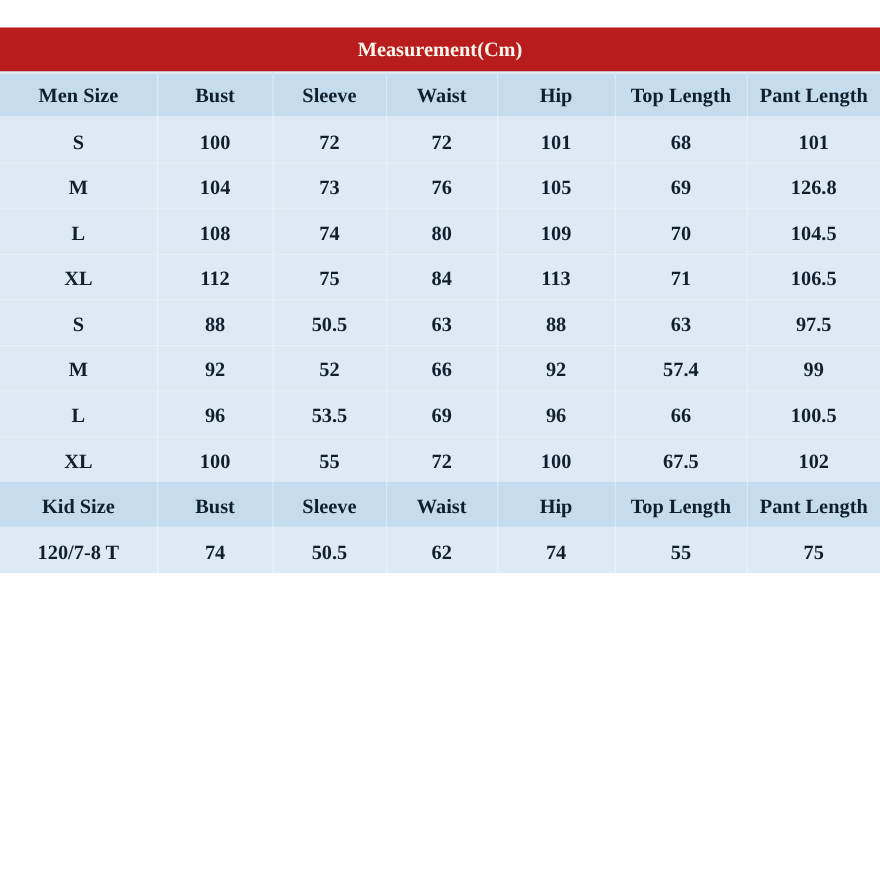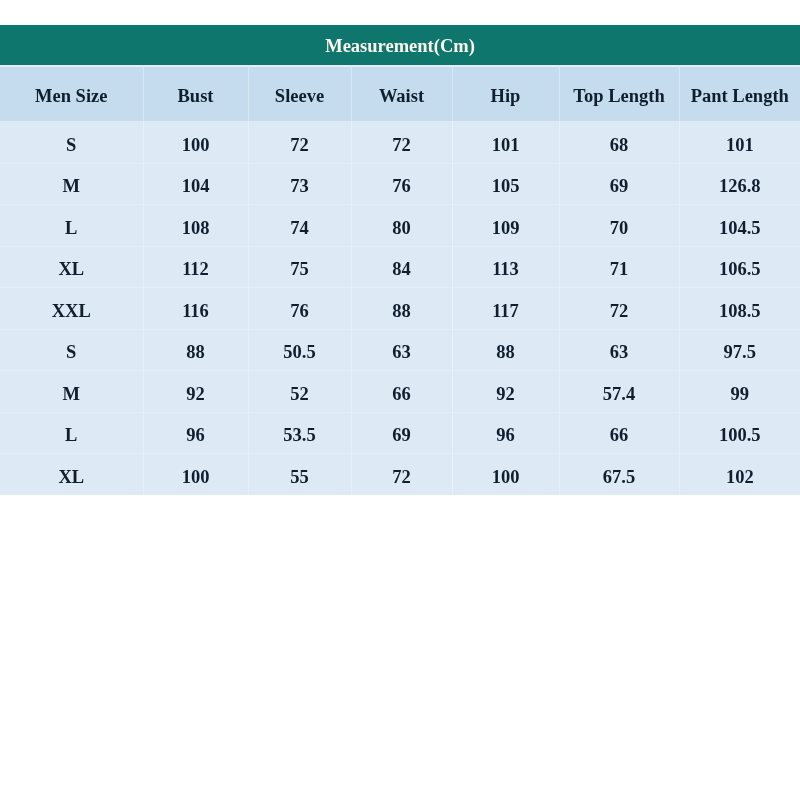--- a/index.html
+++ b/index.html
@@ -4,24 +4,24 @@
 <title>Measurement(Cm) Size Chart</title>
 <style>
   html,body{margin:0;padding:0;}
   body{width:800px;height:800px;background:#ffffff;overflow:hidden;
        font-family:"Liberation Serif","DejaVu Serif",serif;}
   #sheet{position:absolute;left:0;top:25px;width:800px;}
   table{border-collapse:collapse;width:800px;table-layout:fixed;}
   td{padding:0;margin:0;text-align:center;vertical-align:middle;
      font-weight:bold;color:#101f2e;font-size:18.5px;line-height:1;}
   td>span{display:inline-block;position:relative;top:3px;}
-  tr.title-row td{height:40px;background:#0f766e;color:#fdf6ec;}
+  tr.title-row td{height:40px;background:#b91c1c;color:#fdf6ec;}
   tr.title-row+tr.hdr td{box-shadow:inset 0 2px 0 #e4ecf4;}
   tr.title-row td>span{top:1px;}
-  tr.hdr td{height:56px;background:#c4dced;}
+  tr.hdr td{height:41px;background:#c4dced;}
   tr.data td{height:41.5px;background:#dde9f4;}
   td.vline{border-right:1px solid rgba(255,255,255,0.34);}
   tr.data+tr.data td{box-shadow:inset 0 1px 0 rgba(255,255,255,0.22);}
 </style>
 </head>
 <body>
 
 <div id="sheet">
 <table>
 <colgroup>
@@ -76,29 +76,20 @@
   <tr class="data">
     <td class="vline"><span>XL</span></td>
     <td class="vline"><span>112</span></td>
     <td class="vline"><span>75</span></td>
     <td class="vline"><span>84</span></td>
     <td class="vline"><span>113</span></td>
     <td class="vline"><span>71</span></td>
     <td><span>106.5</span></td>
   </tr>
   <tr class="data">
-    <td class="vline"><span>XXL</span></td>
-    <td class="vline"><span>116</span></td>
-    <td class="vline"><span>76</span></td>
-    <td class="vline"><span>88</span></td>
-    <td class="vline"><span>117</span></td>
-    <td class="vline"><span>72</span></td>
-    <td><span>108.5</span></td>
-  </tr>
-  <tr class="data">
     <td class="vline"><span>S</span></td>
     <td class="vline"><span>88</span></td>
     <td class="vline"><span>50.5</span></td>
     <td class="vline"><span>63</span></td>
     <td class="vline"><span>88</span></td>
     <td class="vline"><span>63</span></td>
     <td><span>97.5</span></td>
   </tr>
   <tr class="data">
     <td class="vline"><span>M</span></td>
@@ -120,15 +111,33 @@
   </tr>
   <tr class="data">
     <td class="vline"><span>XL</span></td>
     <td class="vline"><span>100</span></td>
     <td class="vline"><span>55</span></td>
     <td class="vline"><span>72</span></td>
     <td class="vline"><span>100</span></td>
     <td class="vline"><span>67.5</span></td>
     <td><span>102</span></td>
   </tr>
+  <tr class="hdr">
+    <td class="vline"><span>Kid Size</span></td>
+    <td class="vline"><span>Bust</span></td>
+    <td class="vline"><span>Sleeve</span></td>
+    <td class="vline"><span>Waist</span></td>
+    <td class="vline"><span>Hip</span></td>
+    <td class="vline"><span>Top Length</span></td>
+    <td><span>Pant Length</span></td>
+  </tr>
+  <tr class="data">
+    <td class="vline"><span>120/7-8 T</span></td>
+    <td class="vline"><span>74</span></td>
+    <td class="vline"><span>50.5</span></td>
+    <td class="vline"><span>62</span></td>
+    <td class="vline"><span>74</span></td>
+    <td class="vline"><span>55</span></td>
+    <td><span>75</span></td>
+  </tr>
       </tbody>
 </table>
 </div>
 
 </body></html>

